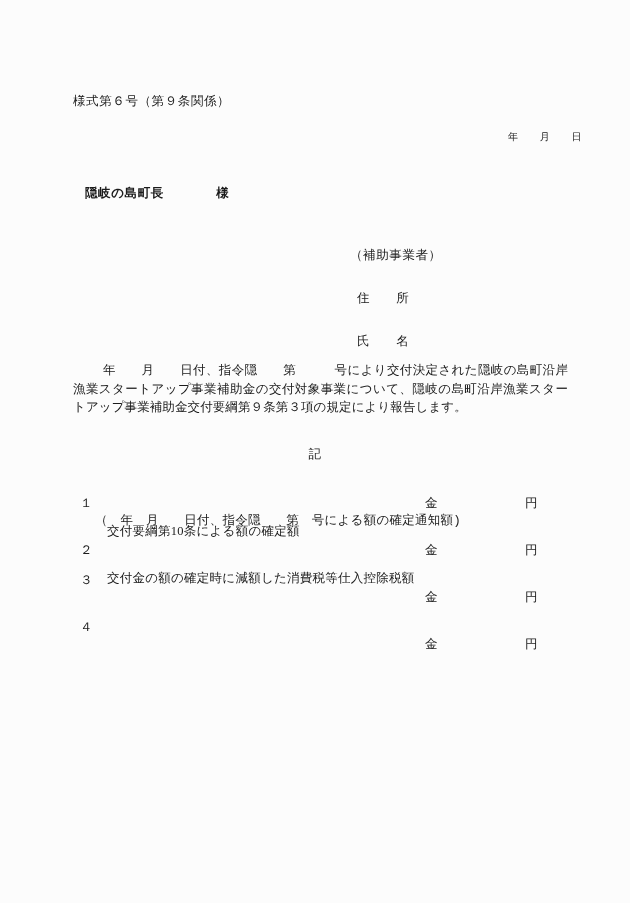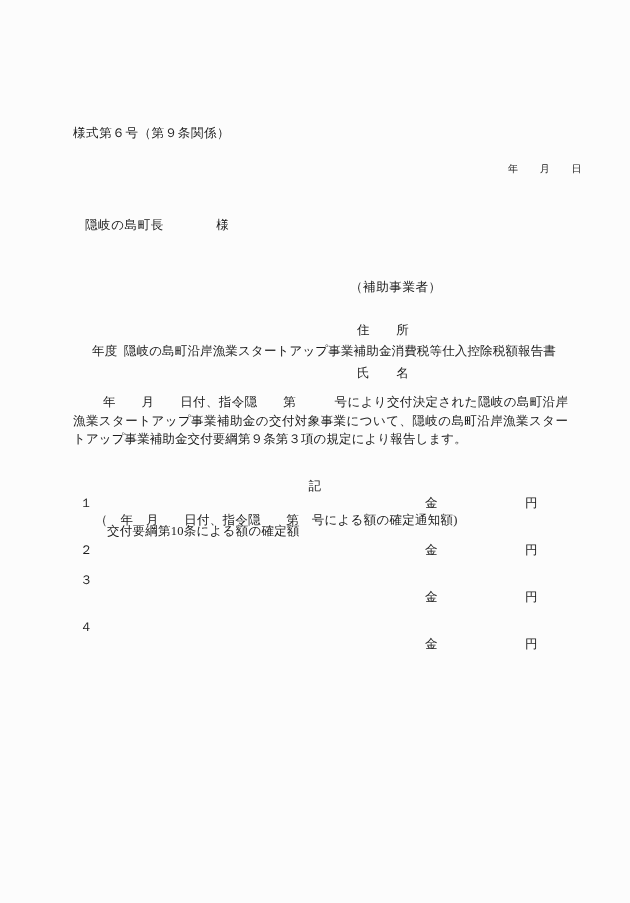--- a/index.html
+++ b/index.html
@@ -23,21 +23,20 @@
     width: 630px;
     height: 903px;
     box-sizing: border-box;
   }
 
   
   .abs {
     position: absolute;
     white-space: pre;
     line-height: 1.0;
-    margin-top: 32px;
   }
   .jp {
     font-family: "Liberation Serif", "DejaVu Serif", serif;
     letter-spacing: 0.6px;
   }
 
   
   .form-no {
     left: 73px;
     top: 95px;
@@ -48,20 +47,21 @@
     left: 508px;
     top: 132px;
     font-size: 10px;
     letter-spacing: 0.6px;
   }
 
   .addressee {
     left: 85px;
     top: 187px;
     font-size: 12.5px;
+    font-weight: bold;
   }
 
   
   .applicant {
     left: 350px;
     top: 224px;
     font-size: 12.5px;
     font-family: Liberation Serif, serif;
   }
   .applicant .row {
@@ -137,20 +137,21 @@
     letter-spacing: 0.25px;
     margin-top: 28px;
   }
   .item-sub {
     position: absolute;
     left: 95px;
     top: 0;
     font-size: 12.5px;
     white-space: pre;
     letter-spacing: 0.25px;
+    font-family: Liberation Mono, monospace;
   }
   .amt-kin {
     position: absolute;
     left: 425px;
     top: 0;
     font-size: 12.5px;
   }
   .amt-yen {
     position: absolute;
     left: 525px;
@@ -175,21 +176,20 @@
   <div class="abs jp date-line">年　　月　　日</div>
 
   <div class="abs jp addressee">隠岐の島町長　　　　様</div>
 
   <div class="abs jp applicant">
     <span class="row">（補助事業者）</span>
     <span class="row sub">住　　所</span>
     <span class="row sub">氏　　名</span>
   </div>
 
-  <div class="abs jp doc-title">年度  隠岐の島町沿岸漁業スタートアップ事業補助金消費税等仕入控除税額報告書</div>
 
   <div class="abs jp body-para">年　　月　　日付、指令隠　　第　　　号により交付決定された隠岐の島町沿岸漁業スタートアップ事業補助金の交付対象事業について、隠岐の島町沿岸漁業スタートアップ事業補助金交付要綱第９条第３項の規定により報告します。</div>
 
   <div class="abs jp ki">記</div>
 
   <div class="items" id="items-container">
       <div class="item">
         <div class="item-line">
           <span class="item-num">１</span>
           <span class="item-label">交付要綱第10条による額の確定額</span>
@@ -197,20 +197,21 @@
           <span class="amt-blank"></span>
           <span class="amt-yen">円</span>
         </div>
         <div class="item-line">
           <span class="item-sub">（　年　月　　日付、指令隠　　第　号による額の確定通知額)</span>
         </div>
       </div>
       <div class="item">
         <div class="item-line">
           <span class="item-num">２</span>
+          <span class="item-label">交付金の額の確定時に減額した消費税等仕入控除税額</span>
           <span class="amt-kin">金</span>
           <span class="amt-blank"></span>
           <span class="amt-yen">円</span>
         </div>
       </div>
       <div class="item">
         <div class="item-line">
           <span class="item-num">３</span>
         </div>
         <div class="item-line">

